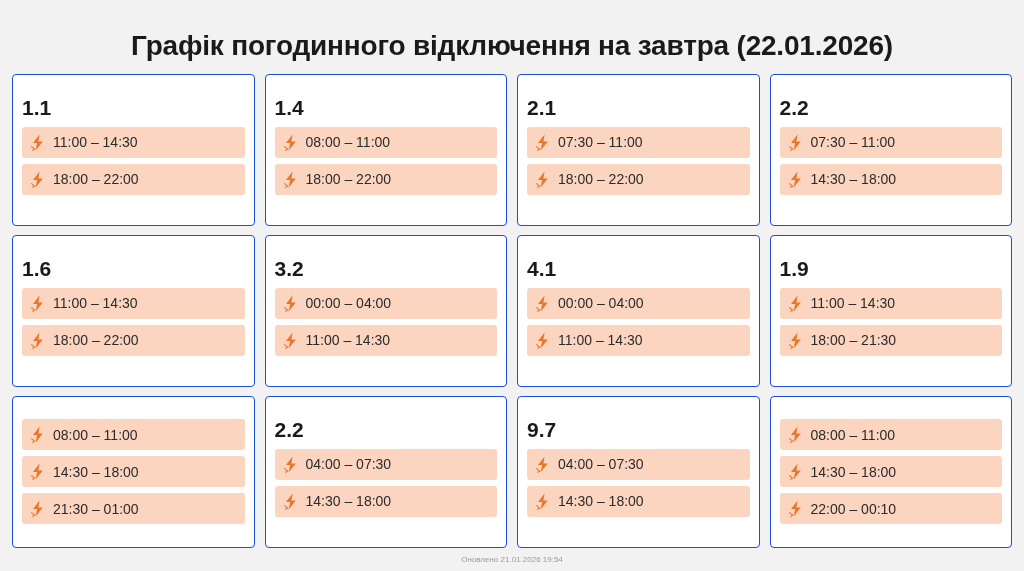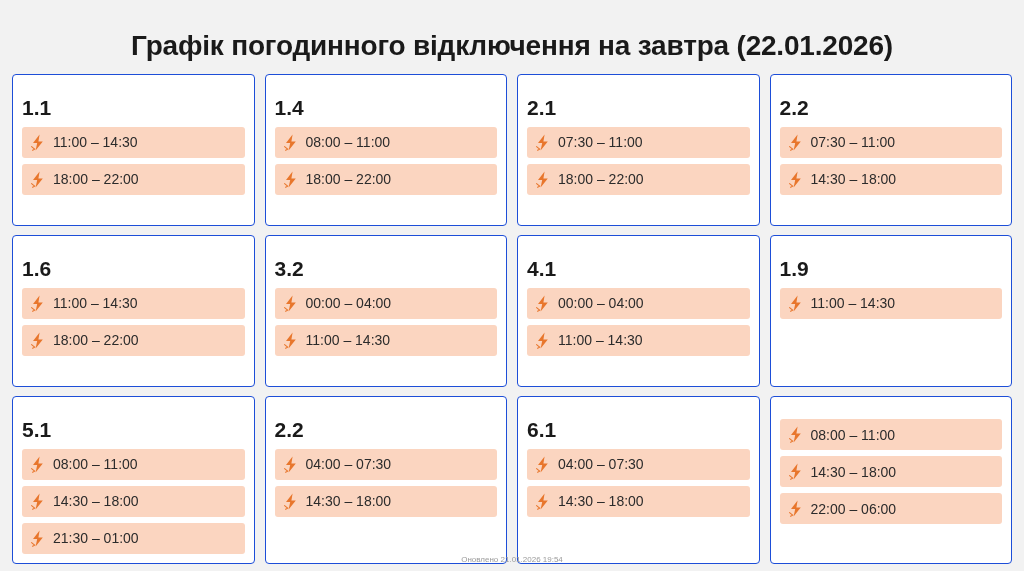--- a/index.html
+++ b/index.html
@@ -256,24 +256,32 @@
         <div class="slots">
           <div class="slot">
             <span style="display: flex;">
               <svg viewBox="0 0 14 17" class="bolt">
                 <path d="M8.6 0.5 L2.0 9.0 L6.2 9.0 L4.6 16.5 L11.8 7.4 L7.4 7.4 Z" fill="#e8762c"></path>
                 <path d="M0.6 12.6 L3.0 14.6 M1.6 16.2 L3.9 15.0" stroke="#e8762c" stroke-width="1.1" stroke-linecap="round" fill="none"></path>
               </svg>
             </span>
             <span class="slot-time">11:00 – 14:30</span>
           </div>
-        </div>
-      </div>
-      <div class="card">
-        <div class="card-title">5.1</div>
+          <div class="slot">
+            <span style="display: flex;">
+              <svg viewBox="0 0 14 17" class="bolt">
+                <path d="M8.6 0.5 L2.0 9.0 L6.2 9.0 L4.6 16.5 L11.8 7.4 L7.4 7.4 Z" fill="#e8762c"></path>
+                <path d="M0.6 12.6 L3.0 14.6 M1.6 16.2 L3.9 15.0" stroke="#e8762c" stroke-width="1.1" stroke-linecap="round" fill="none"></path>
+              </svg>
+            </span>
+            <span class="slot-time">18:00 – 21:30</span>
+          </div>
+        </div>
+      </div>
+      <div class="card">
         <div class="slots">
           <div class="slot">
             <span style="display: flex;">
               <svg viewBox="0 0 14 17" class="bolt">
                 <path d="M8.6 0.5 L2.0 9.0 L6.2 9.0 L4.6 16.5 L11.8 7.4 L7.4 7.4 Z" fill="#e8762c"></path>
                 <path d="M0.6 12.6 L3.0 14.6 M1.6 16.2 L3.9 15.0" stroke="#e8762c" stroke-width="1.1" stroke-linecap="round" fill="none"></path>
               </svg>
             </span>
             <span class="slot-time">08:00 – 11:00</span>
           </div>
@@ -314,21 +322,21 @@
               <svg viewBox="0 0 14 17" class="bolt">
                 <path d="M8.6 0.5 L2.0 9.0 L6.2 9.0 L4.6 16.5 L11.8 7.4 L7.4 7.4 Z" fill="#e8762c"></path>
                 <path d="M0.6 12.6 L3.0 14.6 M1.6 16.2 L3.9 15.0" stroke="#e8762c" stroke-width="1.1" stroke-linecap="round" fill="none"></path>
               </svg>
             </span>
             <span class="slot-time">14:30 – 18:00</span>
           </div>
         </div>
       </div>
       <div class="card">
-        <div class="card-title">6.1</div>
+        <div class="card-title">9.7</div>
         <div class="slots">
           <div class="slot">
             <span style="display: flex;">
               <svg viewBox="0 0 14 17" class="bolt">
                 <path d="M8.6 0.5 L2.0 9.0 L6.2 9.0 L4.6 16.5 L11.8 7.4 L7.4 7.4 Z" fill="#e8762c"></path>
                 <path d="M0.6 12.6 L3.0 14.6 M1.6 16.2 L3.9 15.0" stroke="#e8762c" stroke-width="1.1" stroke-linecap="round" fill="none"></path>
               </svg>
             </span>
             <span class="slot-time">04:00 – 07:30</span>
           </div>
@@ -363,19 +371,19 @@
             </span>
             <span class="slot-time">14:30 – 18:00</span>
           </div>
           <div class="slot">
             <span style="display: flex;">
               <svg viewBox="0 0 14 17" class="bolt">
                 <path d="M8.6 0.5 L2.0 9.0 L6.2 9.0 L4.6 16.5 L11.8 7.4 L7.4 7.4 Z" fill="#e8762c"></path>
                 <path d="M0.6 12.6 L3.0 14.6 M1.6 16.2 L3.9 15.0" stroke="#e8762c" stroke-width="1.1" stroke-linecap="round" fill="none"></path>
               </svg>
             </span>
-            <span class="slot-time">22:00 – 06:00</span>
+            <span class="slot-time">22:00 – 00:10</span>
           </div>
         </div>
       </div>
     </div>
   <div class="footer">Оновлено 21.01.2026 19:54</div>
 </div>
 
 </body></html>

